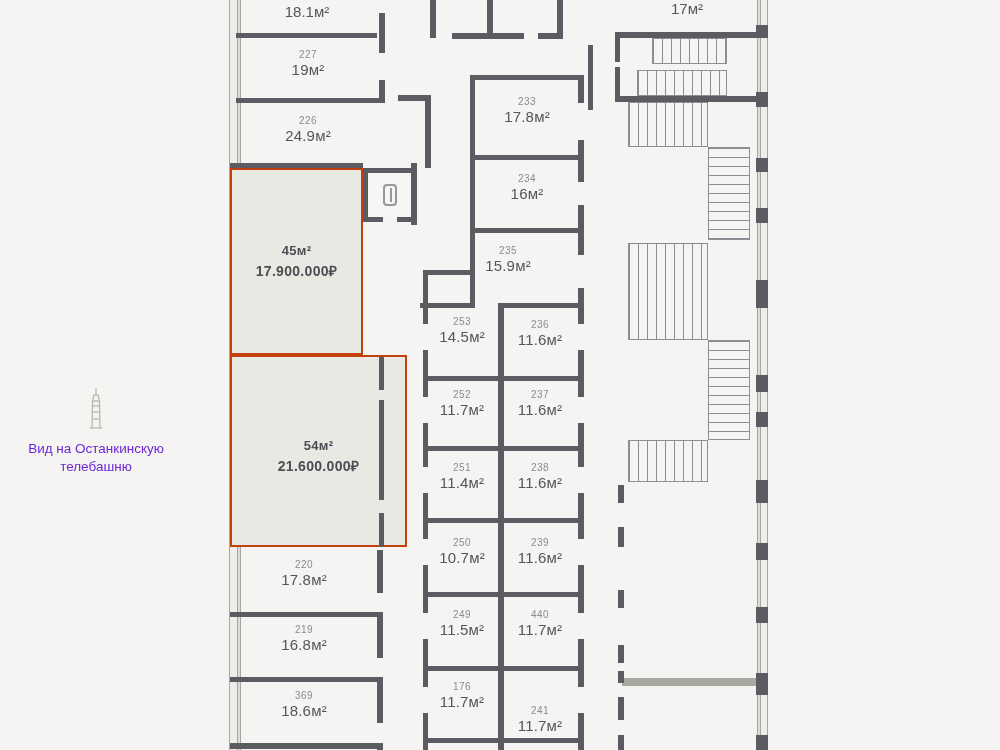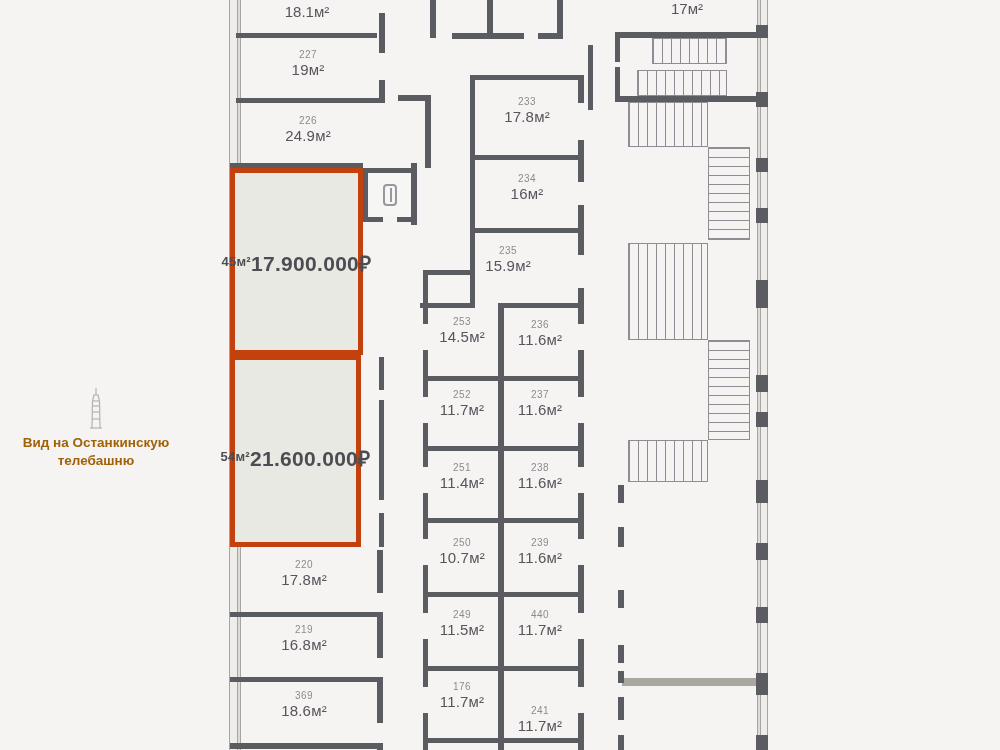--- a/index.html
+++ b/index.html
@@ -9,50 +9,50 @@
   .wall{position:absolute;background:#5b5b62;}
   .band{position:absolute;top:0;height:750px;}
   #band-west{left:229px;width:12px;
     background:linear-gradient(to right,#a6a5a1 0 1px,#efedea 1px 8px,#a6a5a1 8px 9px,#dddcd8 9px 11px,#a6a5a1 11px 12px);}
   #band-east{left:757px;width:11px;
     background:linear-gradient(to right,#a6a5a1 0 1px,#dddcd8 1px 3px,#a6a5a1 3px 4px,#efedea 4px 10px,#a6a5a1 10px 11px);}
   .pier{position:absolute;left:756px;width:12px;background:#5b5b62;}
   .stairs{position:absolute;border:1px solid #8d8d93;}
   .stairs.h{background:repeating-linear-gradient(to right,#8d8d93 0 1px,transparent 1px 9px);}
   .stairs.v{background:repeating-linear-gradient(to bottom,#8d8d93 0 1px,transparent 1px 9px);}
-  .unit{position:absolute;background:#e9e9e4;border:5px solid #c2410c;display:flex;flex-direction:row;
+  .unit{position:absolute;background:#e9e9e4;border:2px solid #c2410c;display:flex;flex-direction:column;
         align-items:center;justify-content:center;cursor:pointer;}
   .unit .uarea{font-size:13px;font-weight:700;color:#4c4c52;letter-spacing:.3px;}
-  .unit .uprice{font-size:21px;font-weight:700;color:#4c4c52;letter-spacing:.3px;margin-top:3px;}
+  .unit .uprice{font-size:14px;font-weight:700;color:#4c4c52;letter-spacing:.3px;margin-top:3px;}
   .room{position:absolute;transform:translateX(-50%);text-align:center;white-space:nowrap;}
   .room .rnum{font-size:10px;color:#8b8b90;line-height:13px;letter-spacing:.5px;}
   .room .rarea{font-size:15px;color:#55555b;line-height:18px;letter-spacing:.2px;}
   .arealabel{position:absolute;transform:translateX(-50%);font-size:15px;color:#55555b;white-space:nowrap;}
   #elevator{position:absolute;left:363px;top:168px;width:54px;height:54px;background:#f6f6f4;
             border:5px solid #5b5b62;display:flex;align-items:center;justify-content:center;}
   #elevator-door-gap{position:absolute;left:383px;top:217px;width:14px;height:5px;background:#f5f4f2;}
   #lift-icon{width:14px;height:22px;border:2px solid #97979d;border-radius:4px;position:relative;}
   #lift-icon::after{content:"";position:absolute;left:50%;top:2px;bottom:2px;width:1.5px;background:#97979d;}
   #view-note{position:absolute;left:18px;top:388px;width:156px;text-align:center;}
-  #view-note .txt{font-size:13.5px;font-weight:700;color:#a16207;line-height:18px;}
+  #view-note .txt{font-size:13.5px;font-weight:400;color:#6d28d9;line-height:18px;margin-top:6px;}
   #divider-50-35{position:absolute;left:622px;top:678px;width:141px;height:8px;background:#a9a8a0;}
 </style>
 </head>
 <body>
 
 <div id="stage">
 
   <div class="band" id="band-west"></div>
   <div class="band" id="band-east"></div>
 
   <div class="unit" style="left:230px;top:168px;width:133px;height:187px;">
     <div class="uarea">45м²</div>
     <div class="uprice">17.900.000₽</div>
   </div>
-  <div class="unit" style="left:230px;top:355px;width:131px;height:192px;padding-top:10px;">
+  <div class="unit" style="left:230px;top:355px;width:177px;height:192px;padding-top:10px;">
     <div class="uarea">54м²</div>
     <div class="uprice">21.600.000₽</div>
   </div>
   <div id="divider-50-35"></div>
 
   <div id="elevator">
     <div id="lift-icon"></div>
   </div>
   <div id="elevator-door-gap"></div>
 

